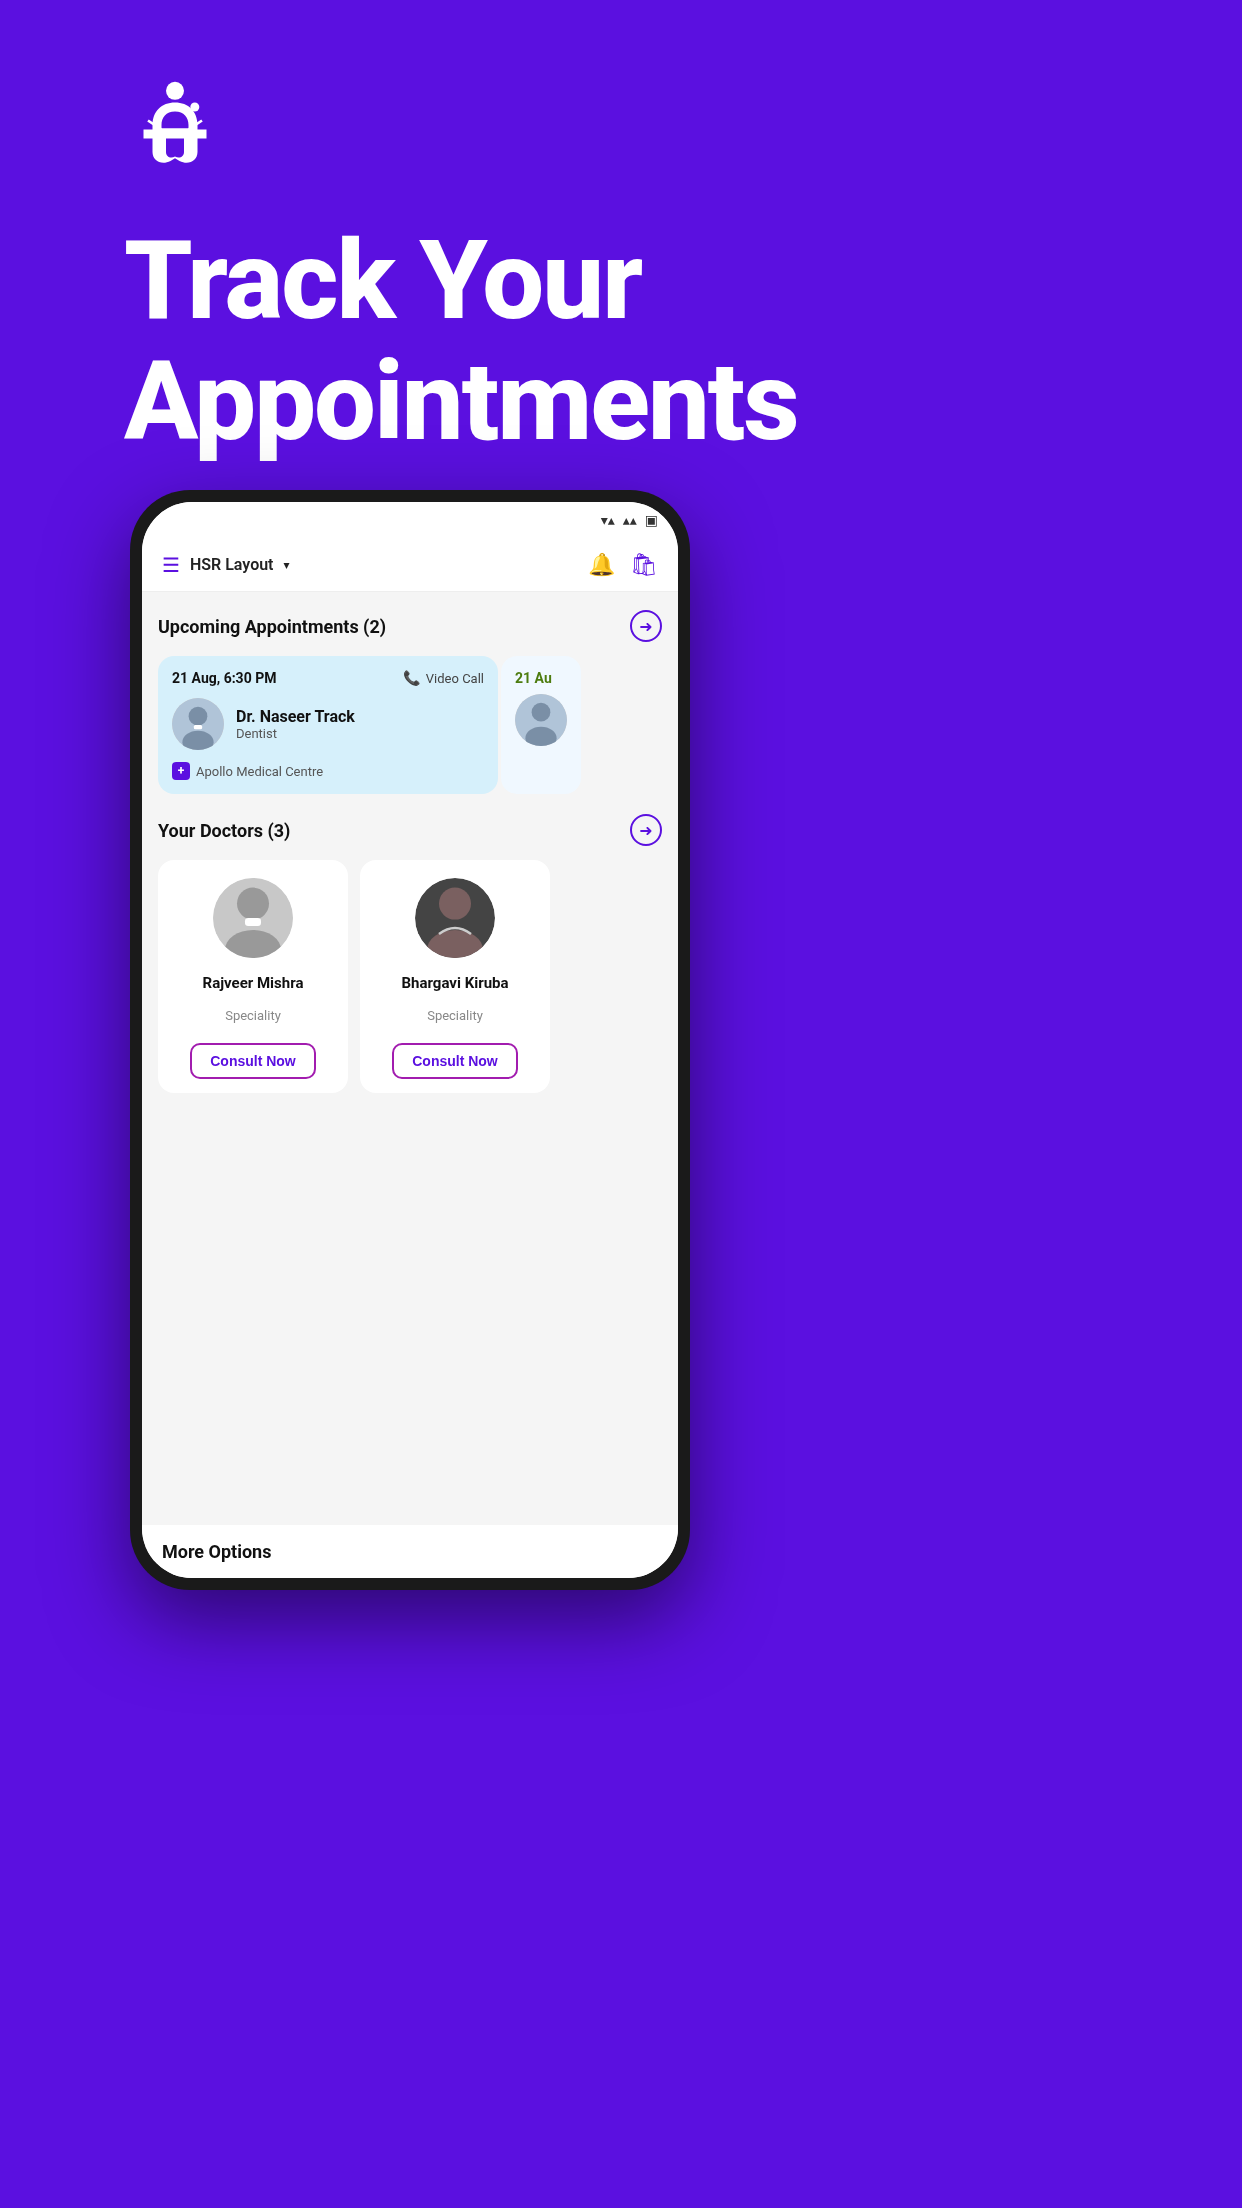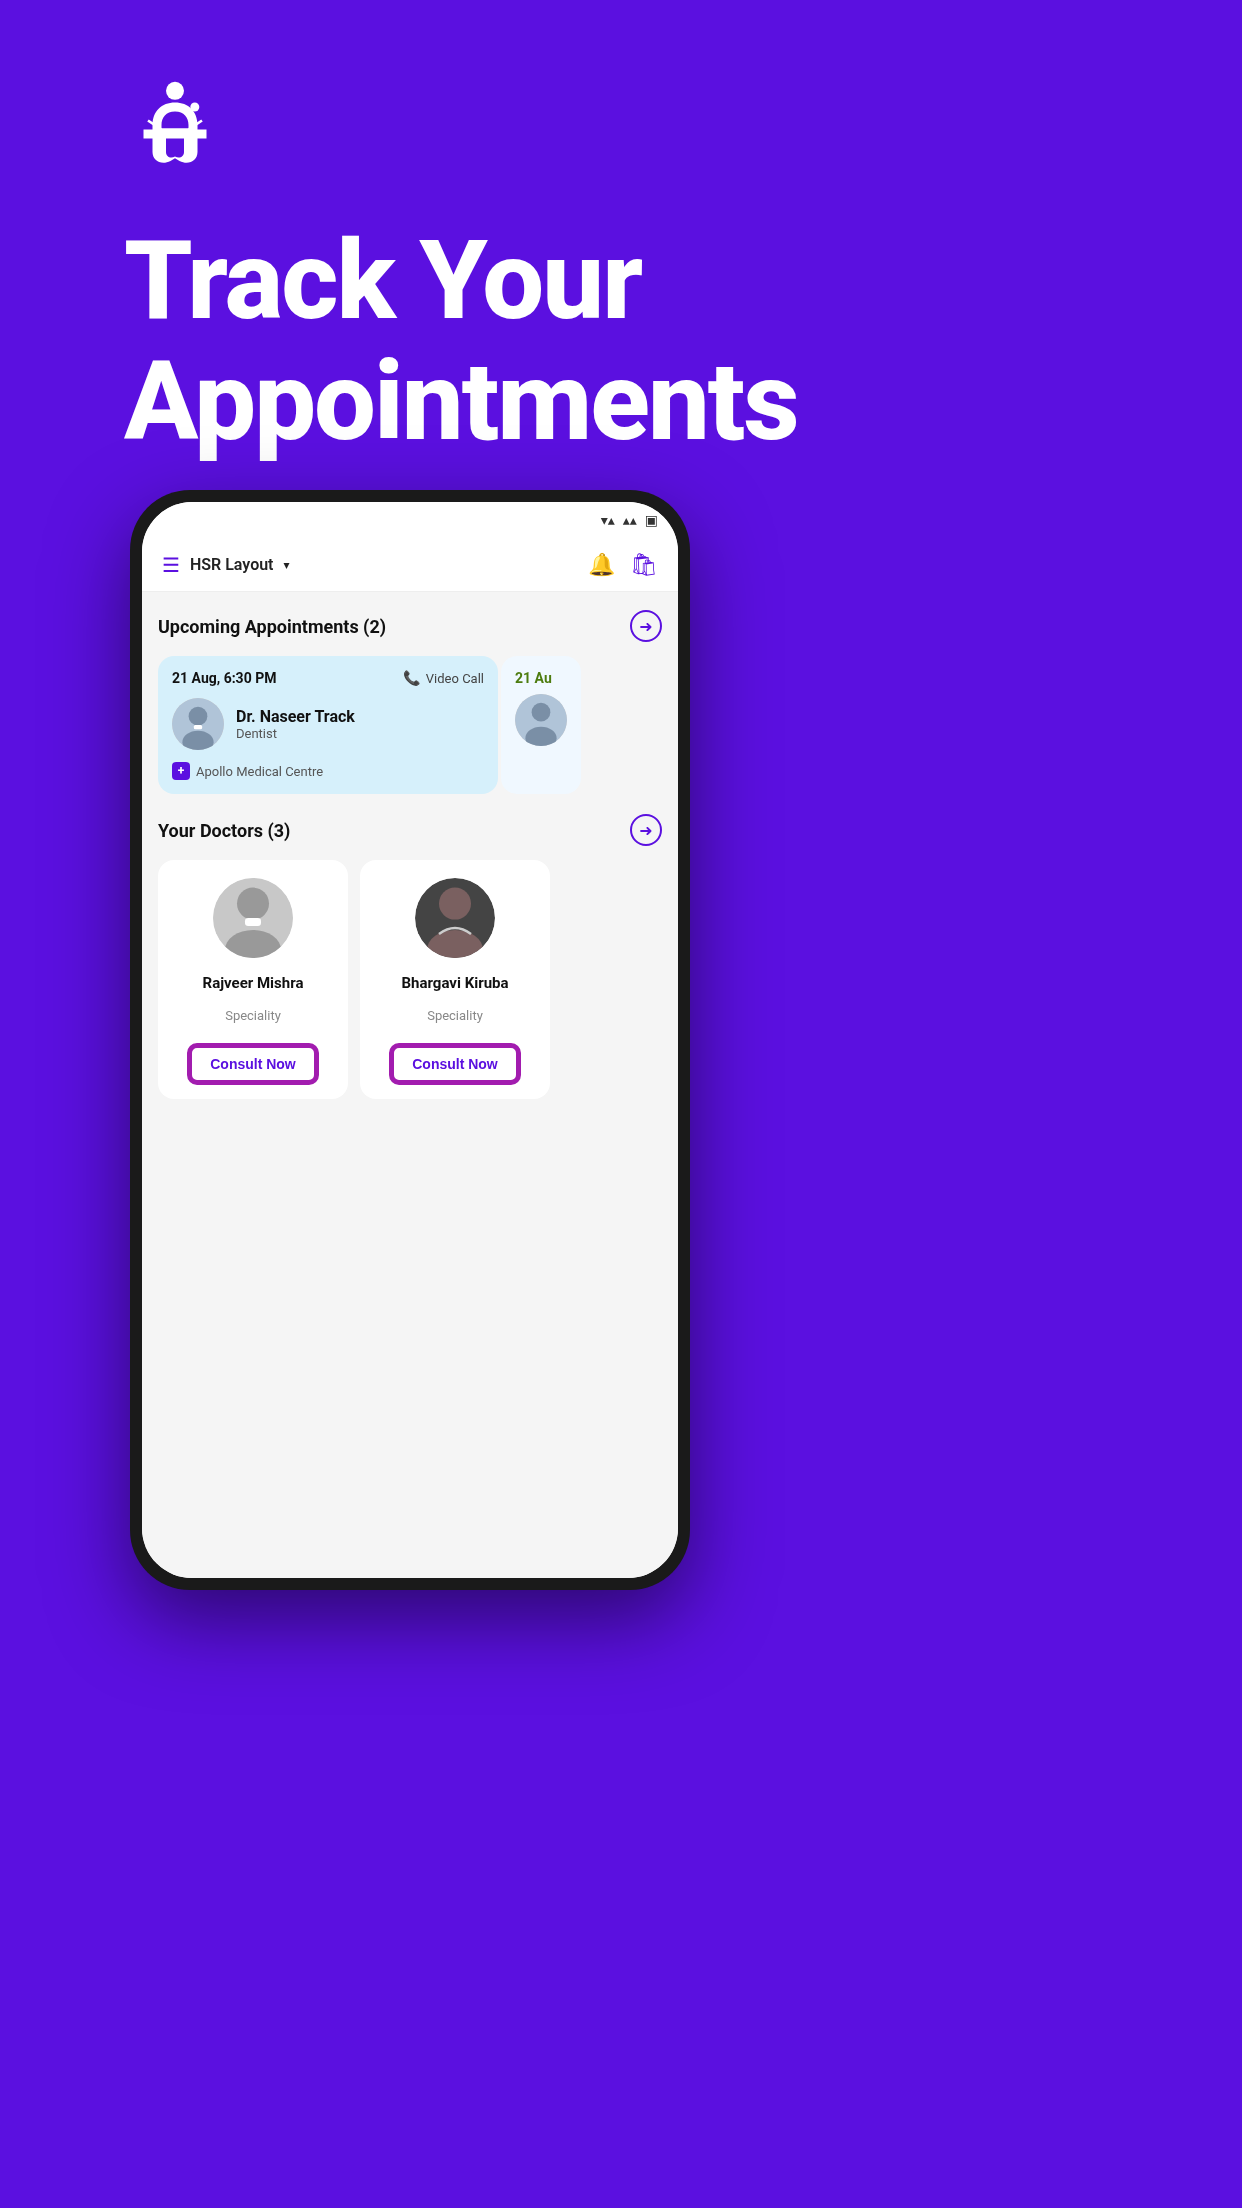--- a/index.html
+++ b/index.html
@@ -309,21 +309,21 @@
       text-align: center;
     }
 
     .doctor-card-specialty {
       font-size: 13px;
       color: #888;
       text-align: center;
     }
 
     .consult-btn {
-      border: 5px solid #a21caf;
+      border: 2px solid #a21caf;
       background: transparent;
       color: #5B10E0;
       font-size: 14px;
       font-weight: 700;
       border-radius: 10px;
       padding: 8px 18px;
       cursor: pointer;
       margin-top: 4px;
     }
 
@@ -483,16 +483,19 @@
               </div>
               <div class="doctor-card-name">Bhargavi Kiruba</div>
               <div class="doctor-card-specialty">Speciality</div>
               <button class="consult-btn">Consult Now</button>
             </div>
           </div>
         </div>
 
       </div>
 
+      <div class="more-options-bar">
+        <span class="more-options-text">More Options</span>
+      </div>
 
     </div>
   </div>
 </div>
 
 </body></html>

